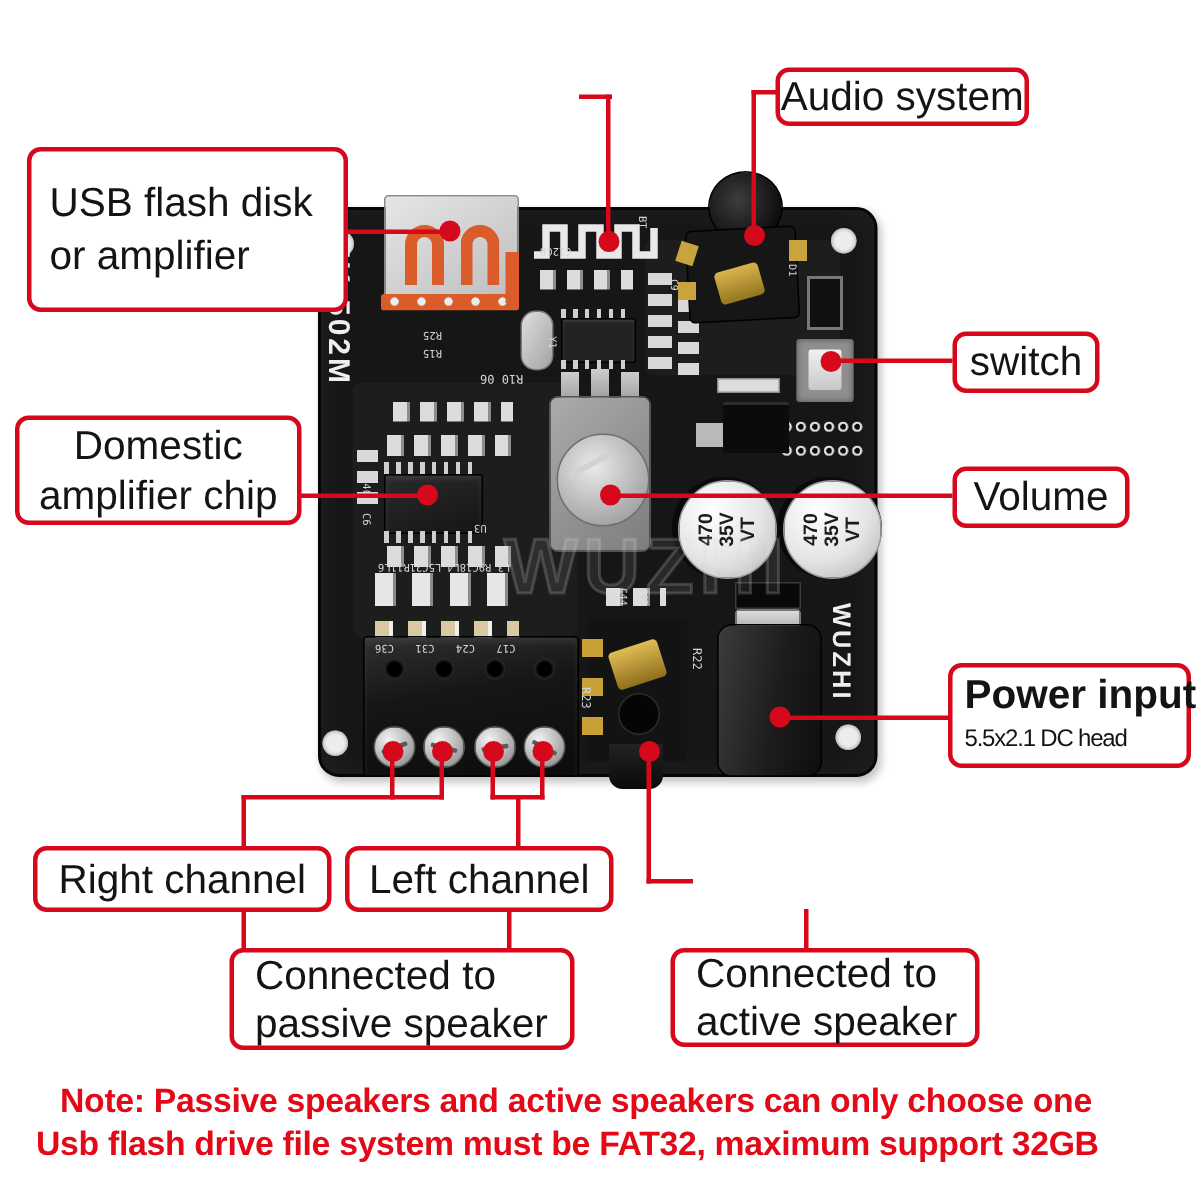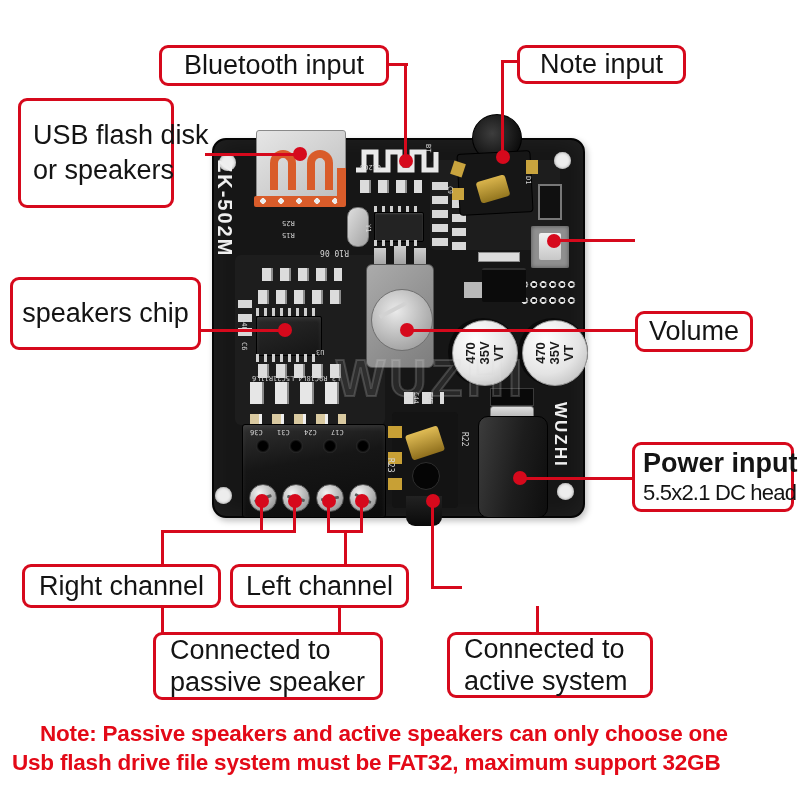--- a/index.html
+++ b/index.html
@@ -245,61 +245,62 @@
   <div class="rdot" style="left:547px;top:234px;"></div>
   <div class="rdot" style="left:278px;top:323px;"></div>
   <div class="rdot" style="left:400px;top:323px;"></div>
   <div class="rdot" style="left:513px;top:471px;"></div>
   <div class="rdot" style="left:255px;top:494px;"></div>
   <div class="rdot" style="left:288px;top:494px;"></div>
   <div class="rdot" style="left:322px;top:494px;"></div>
   <div class="rdot" style="left:355px;top:494px;"></div>
   <div class="rdot" style="left:426px;top:494px;"></div>
 
-  <div class="box" style="left:159px;top:45px;width:230px;height:41px;">
-    <span>Bluetooth input</span>
-  </div>
   <div class="box" style="left:517px;top:45px;width:169px;height:39px;">
-    <span>Note input</span>
-  </div>
-  <div class="box alignleft" style="left:18px;top:98px;width:156px;height:110px;padding-left:12px;">
+    <span>Audio system</span>
+  </div>
+  <div class="box alignleft" style="left:18px;top:98px;width:214px;height:110px;padding-left:12px;">
     <div class="lines" style="line-height:35px;">
       <span>USB flash disk</span>
-      <span>or speakers</span>
-    </div>
+      <span>or amplifier</span>
+    </div>
+  </div>
+  <div class="box" style="left:635px;top:221px;width:98px;height:41px;">
+    <span>switch</span>
   </div>
   <div class="box" style="left:10px;top:277px;width:191px;height:73px;">
     <div class="lines" style="line-height:33px;text-align:center;">
-      <span>speakers chip</span>
+      <span>Domestic</span>
+      <span>amplifier chip</span>
     </div>
   </div>
   <div class="box" style="left:635px;top:311px;width:118px;height:41px;">
     <span>Volume</span>
   </div>
   <div class="box alignleft" style="left:632px;top:442px;width:162px;height:70px;padding-left:8px;">
     <div class="lines">
       <span style="line-height:31px;font-weight:bold;">Power input</span>
-      <span style="font-size:22px;letter-spacing:-0.8px;line-height:27px;">5.5x2.1 DC head</span>
+      <span style="font-size:16px;letter-spacing:-0.8px;line-height:27px;">5.5x2.1 DC head</span>
     </div>
   </div>
   <div class="box" style="left:230px;top:564px;width:179px;height:44px;">
     <span>Left channel</span>
   </div>
   <div class="box" style="left:22px;top:564px;width:199px;height:44px;">
     <span>Right channel</span>
   </div>
   <div class="box alignleft" style="left:153px;top:632px;width:230px;height:68px;padding-left:14px;">
     <div class="lines" style="line-height:32px;">
       <span>Connected to</span>
       <span>passive speaker</span>
     </div>
   </div>
   <div class="box alignleft" style="left:447px;top:632px;width:206px;height:66px;padding-left:14px;">
     <div class="lines" style="line-height:32px;">
       <span>Connected to</span>
-      <span>active system</span>
+      <span>active speaker</span>
     </div>
   </div>
 
   <div class="note" style="left:40px;top:719px;">Note: Passive speakers and active speakers can only choose one</div>
-  <div class="note" style="left:12px;top:748px;">Usb flash drive file system must be FAT32, maximum support 32GB</div>
+  <div class="note" style="left:24px;top:748px;">Usb flash drive file system must be FAT32, maximum support 32GB</div>
 
 </div>
 
 </body></html>

